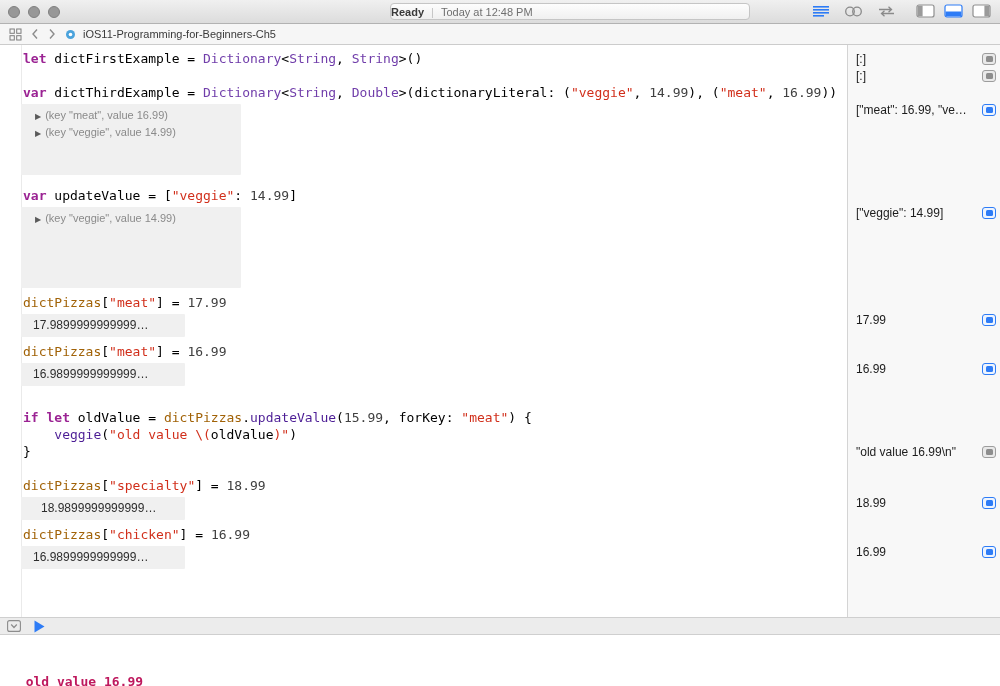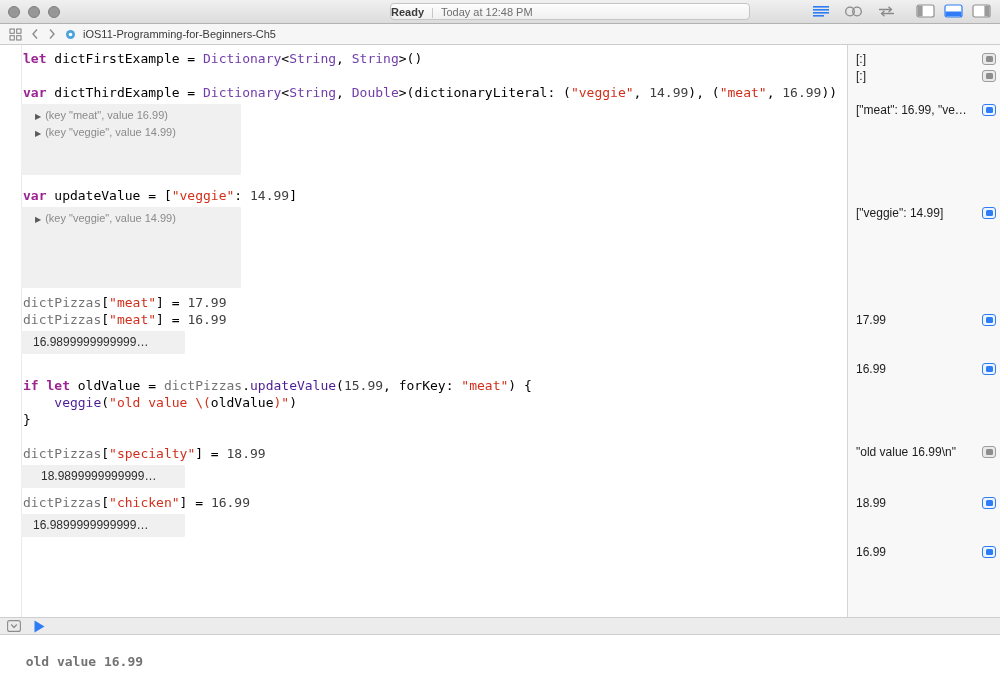--- a/index.html
+++ b/index.html
@@ -29,38 +29,38 @@
   .main { display:flex; height:572px; }
   .editor { width:847px; position:relative; background:#fff; overflow:hidden; }
   .gutterline { position:absolute; left:21px; top:0; bottom:0; width:1px; background:#eaeaea; }
   .editor-content { position:relative; padding-top:5px; }
   .code-line { height:17px; line-height:17px; padding-left:23px; font-family:"DejaVu Sans Mono", monospace; font-size:13px; white-space:pre; color:#000; }
   .c-pl  { color:#000000; }
   .c-kw  { color:#9B2393; font-weight:bold; }
   .c-ty  { color:#703DAA; }
   .c-str { color:#D12F1B; }
   .c-num { color:#404040; }
-  .c-var { color:#737373; }
+  .c-var { color:#a16207; }
   .c-fn  { color:#4c1d95; }
   .result-box { background:#f0f0f0; margin-left:21px; border-radius:1px; overflow:hidden; }
   .rb-row { height:17px; line-height:17px; font-size:11px; color:#8a8a8a; padding-left:14px; white-space:pre; }
   .rb-tri { color:#5a5a5a; font-size:8px; margin-right:4px; }
   .rb-value { font-size:12px; color:#2e2e2e; padding-left:12px; white-space:pre; }
   
   .sidebar { flex:1; background:#f8f8f8; border-left:1px solid #d4d4d4; position:relative; font-size:12px; color:#1c1c1c; }
   .sb-row { position:absolute; left:8px; right:4px; height:17px; display:flex; align-items:center; }
   .sb-text { flex:1; white-space:pre; overflow:hidden; }
   .sb-btn { width:14px; height:12px; border-radius:3px; display:flex; align-items:center; justify-content:center; margin-left:2px; flex:none; }
   .sb-btn.blue { border:1.5px solid #2E7CF6; background:#eef4fe; }
   .sb-btn.blue .core { width:7px; height:6px; background:#2E7CF6; border-radius:1.5px; }
   .sb-btn.gray { border:1.5px solid #9d9d9d; background:#e9e9e9; }
   .sb-btn.gray .core { width:7px; height:6px; background:#8d8d8d; border-radius:1.5px; }
   
   .debugbar { height:18px; background:#ececec; border-top:1px solid #cfcfcf; border-bottom:1px solid #cfcfcf; display:flex; align-items:center; padding-left:7px; gap:13px; }
-  .console { height:49px; background:#fff; font-family:"DejaVu Sans Mono", monospace; font-size:13px; font-weight:bold; color:#737373; padding:4px 0 0 10px; white-space:pre; }
+  .console { height:49px; background:#fff; font-family:"DejaVu Sans Mono", monospace; font-size:13px; font-weight:bold; color:#be185d; padding:24px 0 0 10px; white-space:pre; }
 </style>
 </head>
 <body>
 
 <div class="toolbar">
   <div class="dots">
     <div class="dot"></div>
     <div class="dot"></div>
     <div class="dot"></div>
   </div>
@@ -156,20 +156,23 @@
         <div class="code-line"><span class="c-kw">var</span><span class="c-pl"> dictThirdExample = </span><span class="c-ty">Dictionary</span><span class="c-pl">&lt;</span><span class="c-ty">String</span><span class="c-pl">, </span><span class="c-ty">Double</span><span class="c-pl">&gt;(dictionaryLiteral: (</span><span class="c-str">"veggie"</span><span class="c-pl">, </span><span class="c-num">14.99</span><span class="c-pl">), (</span><span class="c-str">"meat"</span><span class="c-pl">, </span><span class="c-num">16.99</span><span class="c-pl">))</span></div>
         <div class="result-box" style="height: 71px; width: 220px; margin: 3px 0px 12px 21px;">
           <div class="rb-row" style="margin-top: 3px;"><span class="rb-tri">▶</span><span>(key "meat", value 16.99)</span></div>
           <div class="rb-row"><span class="rb-tri">▶</span><span>(key "veggie", value 14.99)</span></div>
         </div>
         <div class="code-line"><span class="c-kw">var</span><span class="c-pl"> updateValue = [</span><span class="c-str">"veggie"</span><span class="c-pl">: </span><span class="c-num">14.99</span><span class="c-pl">]</span></div>
         <div class="result-box" style="height: 81px; width: 220px; margin: 3px 0px 6px 21px;">
           <div class="rb-row" style="margin-top: 3px;"><span class="rb-tri">▶</span><span>(key "veggie", value 14.99)</span></div>
         </div>
         <div class="code-line"><span class="c-var">dictPizzas</span><span class="c-pl">[</span><span class="c-str">"meat"</span><span class="c-pl">] = </span><span class="c-num">17.99</span></div>
+        <div class="result-box" style="height: 23px; width: 164px; margin: 3px 0px 6px 21px;">
+          <div class="rb-value" style="line-height: 23px;">17.9899999999999…</div>
+        </div>
         <div class="code-line"><span class="c-var">dictPizzas</span><span class="c-pl">[</span><span class="c-str">"meat"</span><span class="c-pl">] = </span><span class="c-num">16.99</span></div>
         <div class="result-box" style="height: 23px; width: 164px; margin: 3px 0px 6px 21px;">
           <div class="rb-value" style="line-height: 23px;">16.9899999999999…</div>
         </div>
         <div class="code-line"></div>
         <div class="code-line"><span class="c-kw">if</span><span class="c-pl"> </span><span class="c-kw">let</span><span class="c-pl"> oldValue = </span><span class="c-var">dictPizzas</span><span class="c-pl">.</span><span class="c-fn">updateValue</span><span class="c-pl">(</span><span class="c-num">15.99</span><span class="c-pl">, forKey: </span><span class="c-str">"meat"</span><span class="c-pl">) {</span></div>
         <div class="code-line"><span class="c-pl">    </span><span class="c-fn">veggie</span><span class="c-pl">(</span><span class="c-str">"old value \(</span><span class="c-pl">oldValue</span><span class="c-str">)"</span><span class="c-pl">)</span></div>
         <div class="code-line"><span class="c-pl">}</span></div>
         <div class="code-line"></div>
         <div class="code-line"><span class="c-var">dictPizzas</span><span class="c-pl">[</span><span class="c-str">"specialty"</span><span class="c-pl">] = </span><span class="c-num">18.99</span></div>

